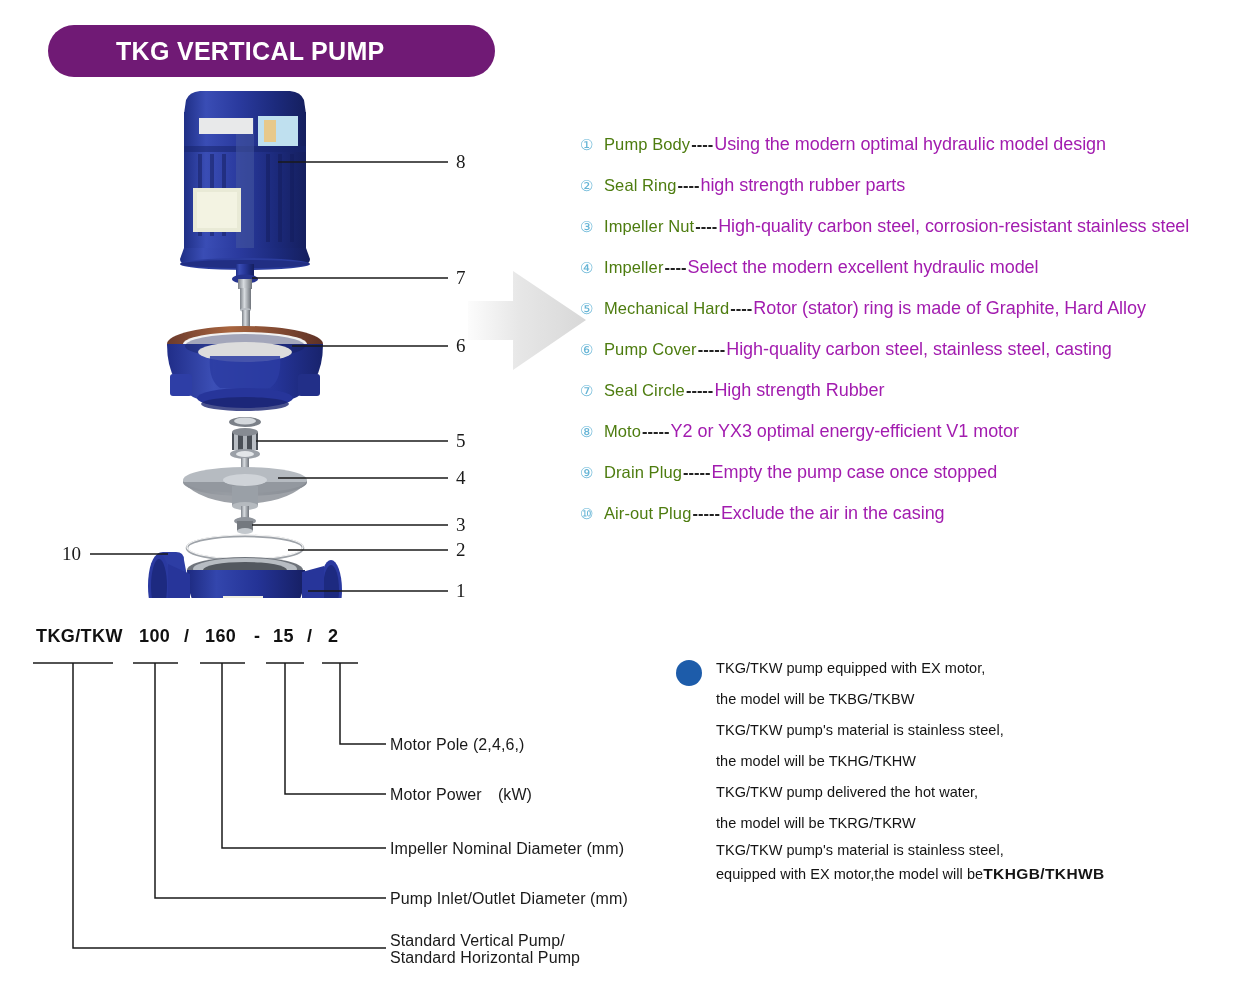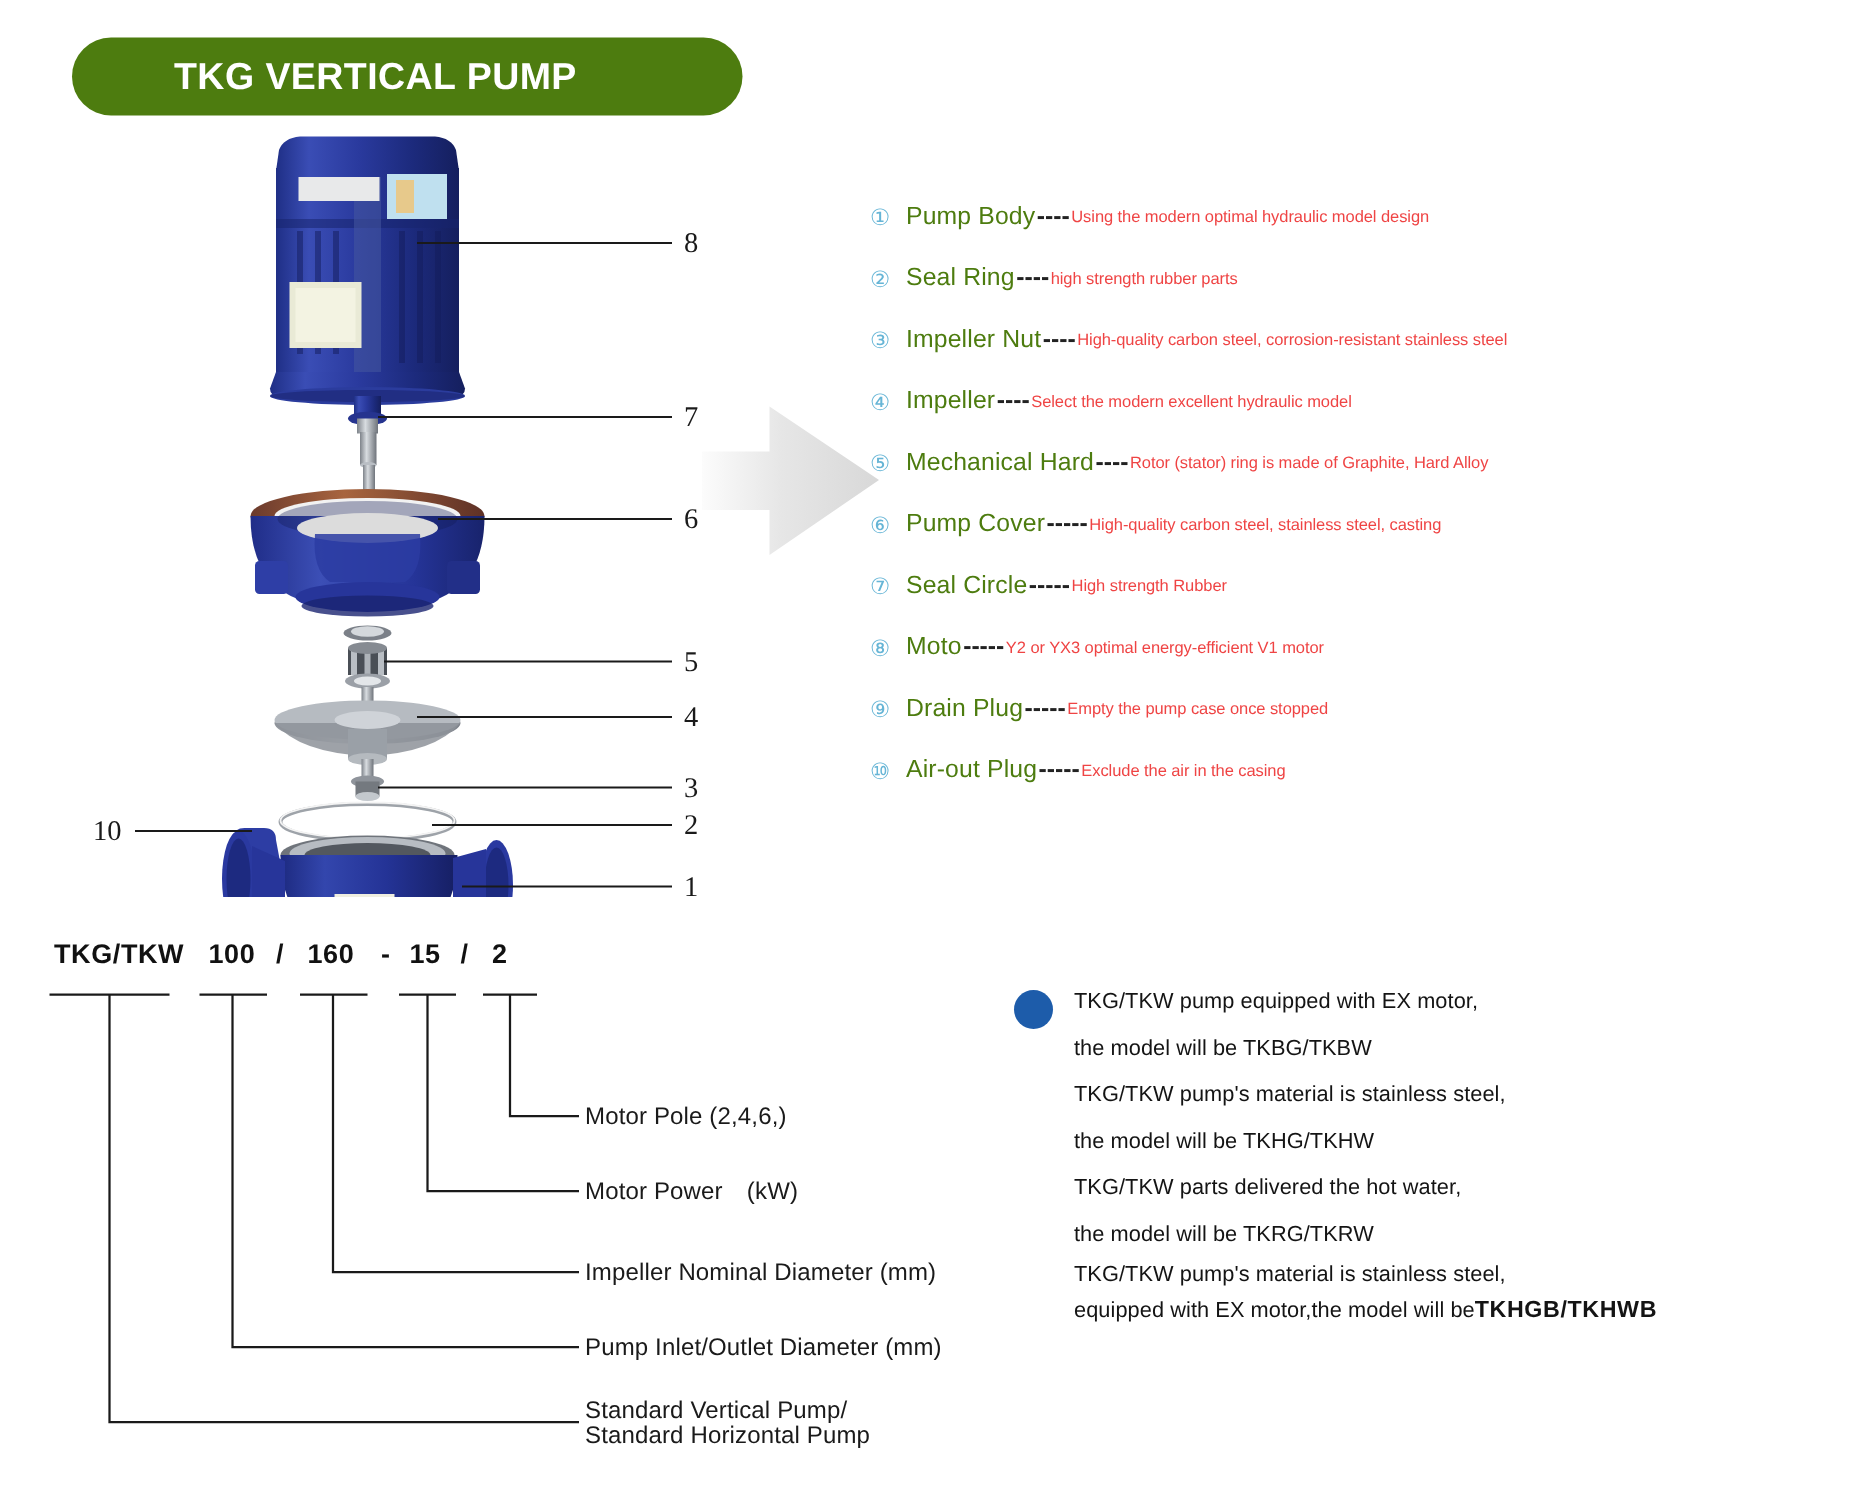--- a/index.html
+++ b/index.html
@@ -16,21 +16,21 @@
     color: #1a1a1a;
   }
 
   
   #title-badge {
     position: absolute;
     left: 48px;
     top: 25px;
     width: 447px;
     height: 52px;
-    background: #4d7c0f;
+    background: #701a75;
     border-radius: 26px;
     display: flex;
     align-items: center;
   }
   #title-badge .title-text {
     margin-left: 68px;
     color: #ffffff;
     font-size: 25px;
     font-weight: bold;
     letter-spacing: 0.3px;
@@ -80,22 +80,22 @@
     font-size: 16.5px;
     letter-spacing: 0.1px;
   }
   .legend-dash {
     color: #222;
     font-size: 16.5px;
     font-weight: 600;
     padding: 0 1px;
   }
   .legend-desc {
-    color: #ef4444;
-    font-size: 11px;
+    color: #a21caf;
+    font-size: 18px;
     letter-spacing: -0.05px;
   }
 
   
   #model-code {
     position: absolute;
     left: 0px;
     top: 626px;
     width: 620px;
     height: 340px;
@@ -466,20 +466,20 @@
   <div class="code-label" style="left:390px; top:323px;">Standard  Horizontal Pump</div>
 </div>
 
 <div id="variant-notes">
   <div id="variant-bullet"></div>
 
   <div class="note-line">TKG/TKW pump equipped with EX motor,</div>
   <div class="note-line">the model will be TKBG/TKBW</div>
   <div class="note-line">TKG/TKW pump's material is stainless steel,</div>
   <div class="note-line">the model will be  TKHG/TKHW</div>
-  <div class="note-line">TKG/TKW parts delivered the hot water,</div>
+  <div class="note-line">TKG/TKW pump delivered the hot water,</div>
   <div class="note-line">the model will be  TKRG/TKRW</div>
   <div class="note-line tight">TKG/TKW pump's material is stainless steel,</div>
   <div class="note-line tight">
     <span>equipped with EX motor,the model will be </span>
     <span class="note-strong">TKHGB/TKHWB</span>
   </div>
 </div>
 
 </body></html>

